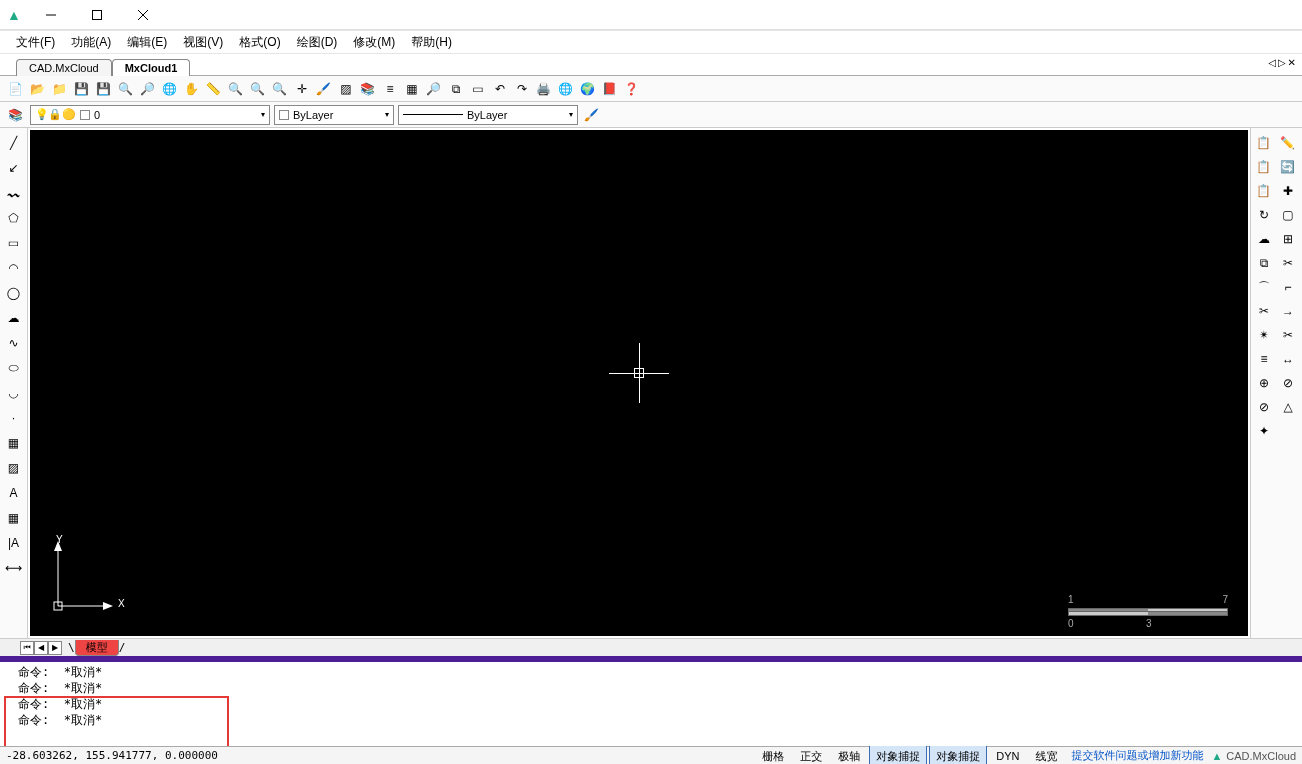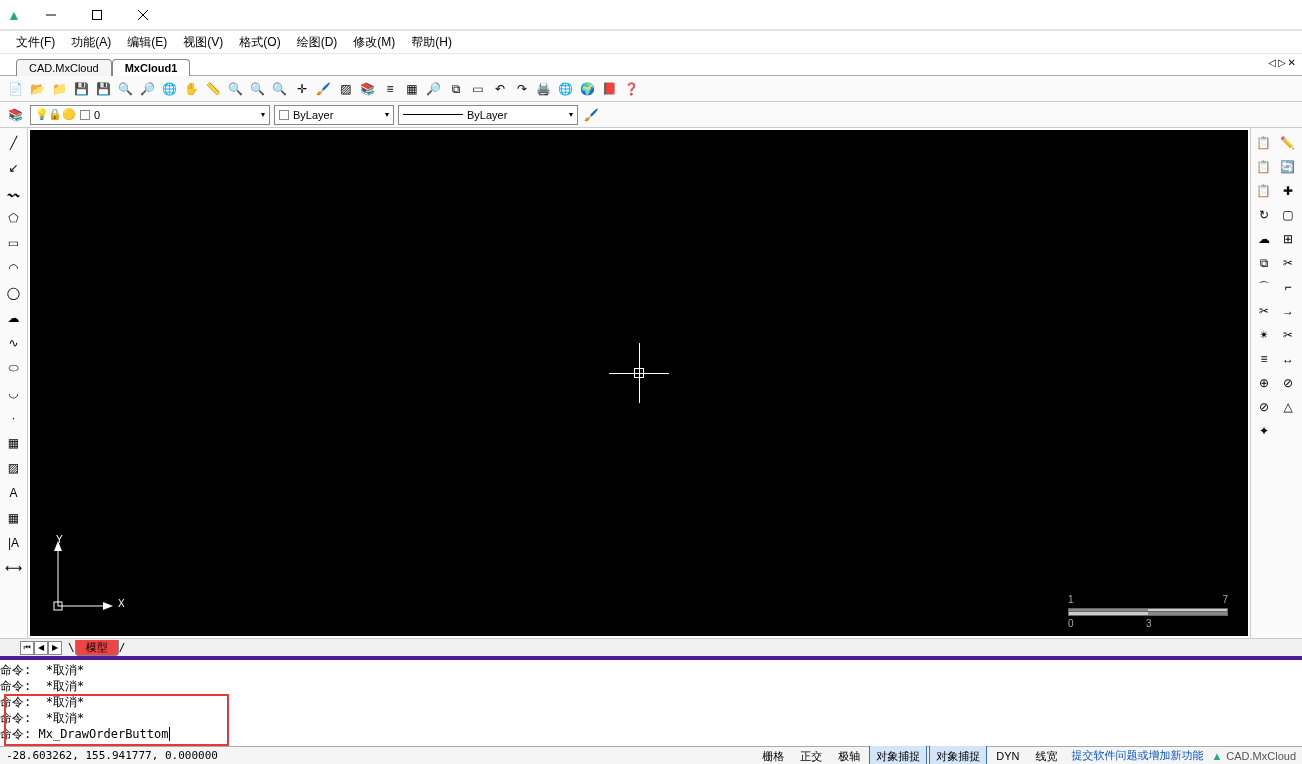--- a/index.html
+++ b/index.html
@@ -32,21 +32,21 @@
 .crosshair::before, .crosshair::after { content:""; position:absolute; background:#fff;}
 .crosshair::before { left:-30px; top:0; width:60px; height:1px;}
 .crosshair::after { top:-30px; left:0; height:60px; width:1px;}
 .crosshair .picksq { position:absolute; left:-5px; top:-5px; width:10px; height:10px; border:1px solid #fff;}
 .ucs { position:absolute; left:18px; bottom:18px; color:#fff; font-size:10px;}
 .scaleruler { position:absolute; right:20px; bottom:20px; color:#aaa; font-size:10px; text-align:left;}
 .model-tabs { height:18px; background:#f0f0f0; border-top:1px solid #ccc; display:flex; align-items:center; padding-left:20px; font-size:11px;}
 .mtab { padding:0 10px; border:1px solid #888; background:#ef4444; border-radius:0 0 4px 4px; border-top:none;}
 .navarrows { display:flex; gap:0; margin-right:6px;}
 .navarrows .nbtn { width:14px; height:14px; border:1px solid #888; background:#fff; display:flex; align-items:center; justify-content:center; font-size:8px;}
-.cmdwin { height:90px; background:#fff; border-top:4px solid #4c1d95; font-family: SimSun, monospace; font-size:12px; padding:2px 0; overflow:hidden; position:relative;}
+.cmdwin { height:90px; background:#fff; border-top:6px solid #4c1d95; font-family: SimSun, monospace; font-size:12px; padding:2px 18px; overflow:hidden; position:relative;}
 .cmdline { white-space:pre; line-height:16px;}
 .hl-box { position:absolute; border:2px solid #e53935; left:4px; top:34px; width:225px; height:52px; pointer-events:none;}
 .statusbar { height:18px; border-top:1px solid #aaa; display:flex; align-items:center; font-size:11px; padding:0 6px; background:#f5f5f5;}
 .statusbar .coords { flex:0 0 220px; font-family:monospace;}
 .statusbar .spacer { flex:1;}
 .sbtn { padding:16px 6px; border:1px solid transparent; margin:0 1px; height:16px; line-height:14px;}
 .sbtn.active { border:1px solid #3a6db3; background:#d5e5f8;}
 .link { color:#0a58ca; padding-left:6px;}
 .brand { display:flex; align-items:center; gap:4px; margin-left:8px; color:#555;}
 .ic { display:inline-block; }
@@ -242,21 +242,20 @@
   <div class="mtab"><span>模型</span></div>
   <span style="font-family:monospace">/</span>
 </div>
 
 <div class="cmdwin" id="cmdwin">
   <div class="hl-box"></div>
 <div class="cmdline">命令:  *取消*</div>
     <div class="cmdline">命令:  *取消*</div>
     <div class="cmdline">命令:  *取消*</div>
     <div class="cmdline">命令:  *取消*</div>
-    <div class="cmdline"><span>命令: </span><span>Mx_DrawOrderButtom</span><span style="border-left:1px solid #000; animation:none;">&nbsp;</span></div>
   </div>
 
 <div class="statusbar">
   <span class="coords">-28.603262, 155.941777, 0.000000</span>
   <span class="spacer"></span>
   <span id="statusbtns"><span class="sbtn">栅格</span><span class="sbtn">正交</span><span class="sbtn">极轴</span><span class="sbtn active">对象捕捉</span><span class="sbtn active">对象捕捉</span><span class="sbtn">DYN</span><span class="sbtn">线宽</span></span>
   <a class="link">提交软件问题或增加新功能</a>
   <span class="brand">
     <span style="color:#2a8;font-weight:bold;">▲</span>
     <span>CAD.MxCloud</span>

